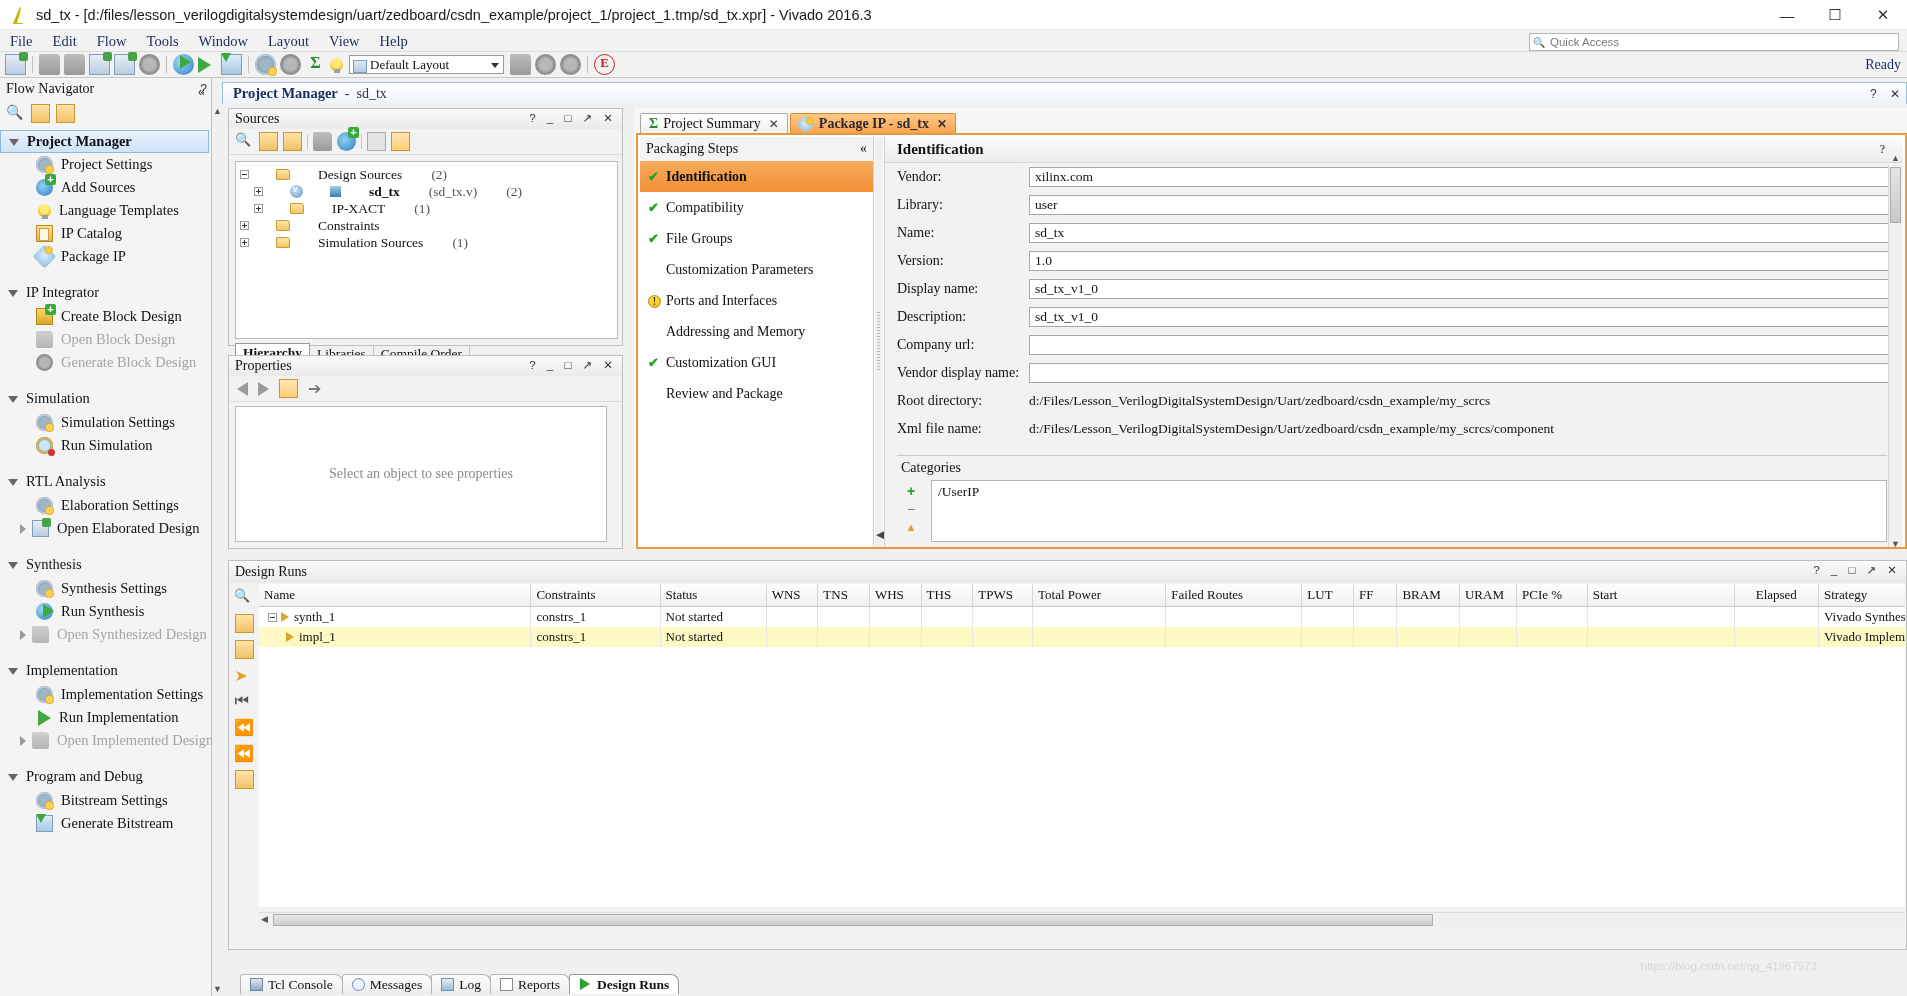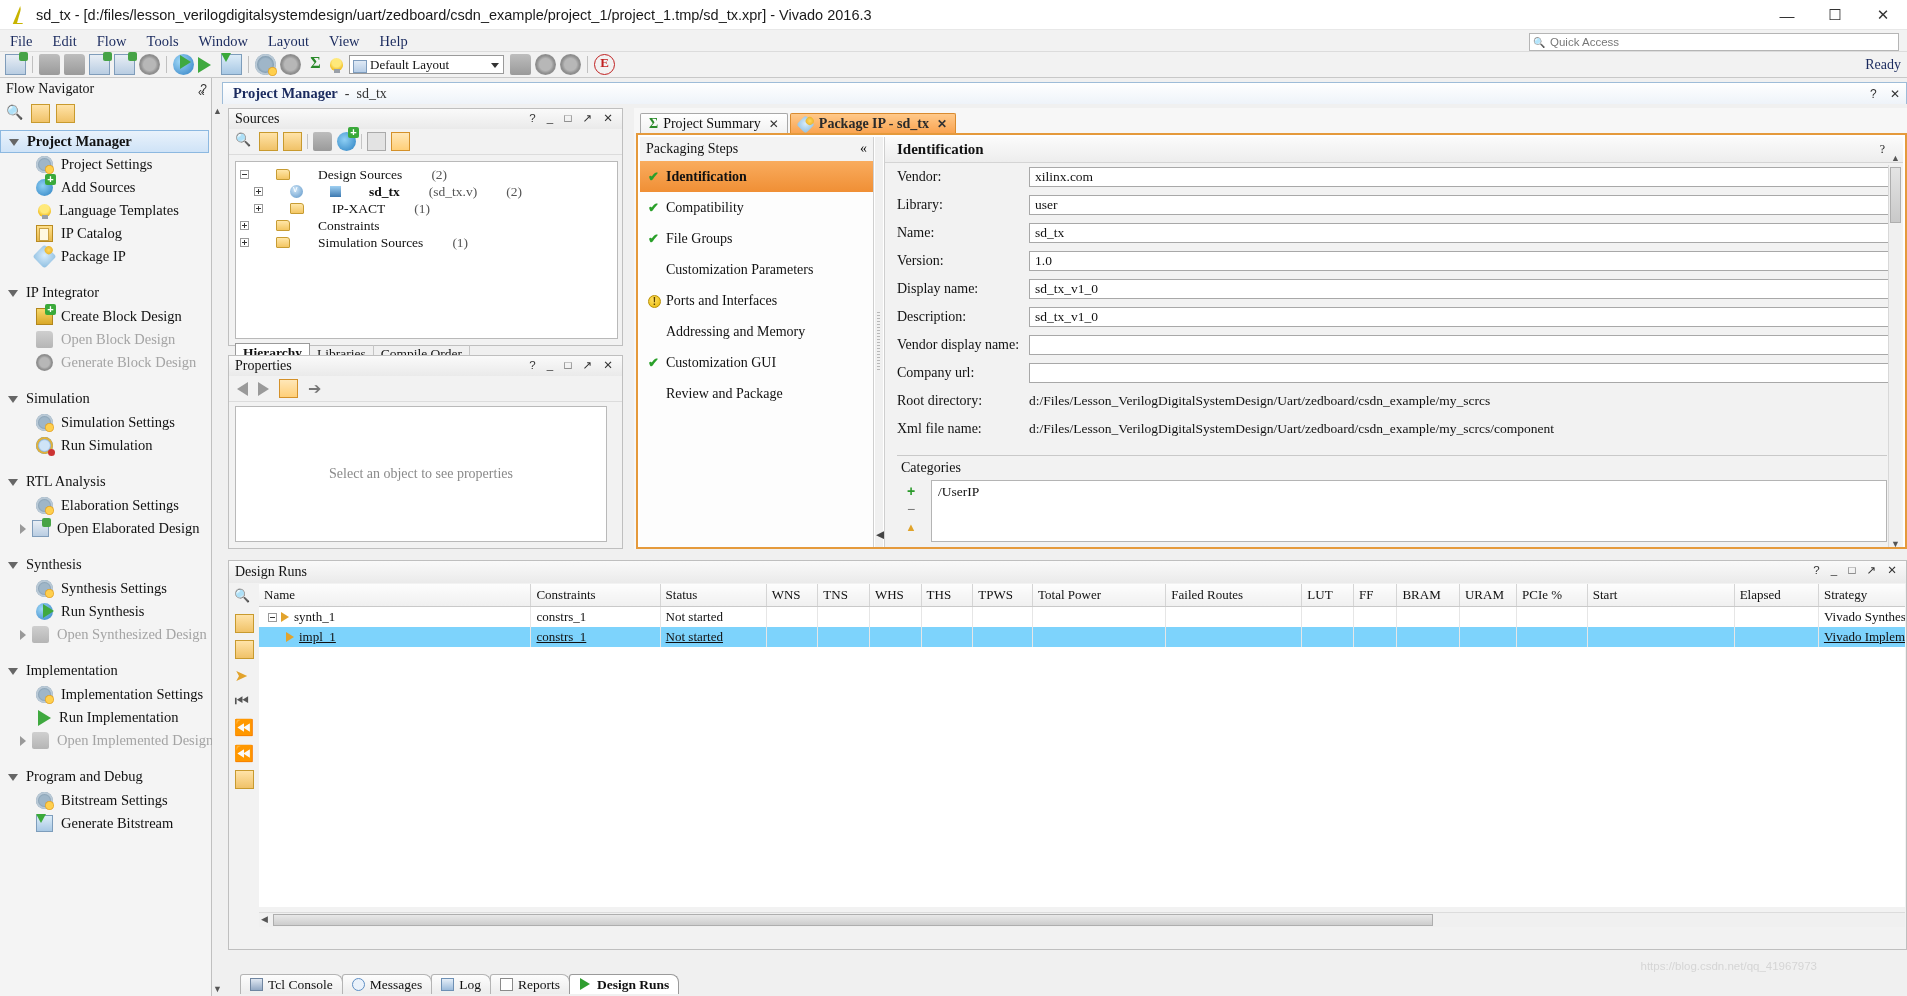--- a/index.html
+++ b/index.html
@@ -353,21 +353,21 @@
   table.runs { border-collapse:collapse; width:1900px; table-layout:fixed; }
   table.runs th {
     font-family:"Liberation Serif",serif; font-size:13px; font-weight:normal; color:#111;
     text-align:left; padding:3px 5px; border-right:1px solid #d5d5d5; border-bottom:1px solid #c9c9c9;
     background:linear-gradient(#fdfdfd,#f0f0f0); height:20px; white-space:nowrap;
   }
   table.runs td {
     font-family:"Liberation Serif",serif; font-size:13px; color:#111;
     padding:2px 5px; border-right:1px solid #e6e6e6; height:19px; white-space:nowrap;
   }
-  table.runs tr.alt td { background:#7dd3fc;text-decoration:underline; }
+  table.runs tr.alt td { background:#fef9c3; }
   .run-name { display:flex; align-items:center; }
   .run-name .tbox2 { width:9px;height:9px;border:1px solid #9a9a9a;background:#fff;margin-right:4px;position:relative; }
   .run-name .tbox2::before { content:""; position:absolute; left:1px;top:3px;width:5px;height:1px;background:#333; }
   .run-arrow { width:0;height:0;border-top:5px solid transparent;border-bottom:5px solid transparent;
                border-left:8px solid #e2a32c; margin-right:5px; }
   .run-arrow.o { border-left-color:#e2a32c; }
   #dr-hscroll {
     position:absolute; left:30px; right:1px; bottom:22px; height:15px; background:#f0f0f0;
     border-top:1px solid #dcdcdc;
   }
@@ -769,25 +769,25 @@
         </div>
         <div class="frow">
           <div class="flabel">Display name:</div>
           <div class="finput">sd_tx_v1_0</div>
         </div>
         <div class="frow">
           <div class="flabel">Description:</div>
           <div class="finput">sd_tx_v1_0</div>
         </div>
         <div class="frow">
+          <div class="flabel">Company url:</div>
+          <div class="finput"></div>
+        </div>
+        <div class="frow">
           <div class="flabel">Vendor display name:</div>
-          <div class="finput"></div>
-        </div>
-        <div class="frow">
-          <div class="flabel">Company url:</div>
           <div class="finput"></div>
         </div>
         <div class="frow">
           <div class="flabel">Root directory:</div>
           <div class="ftext">d:/Files/Lesson_VerilogDigitalSystemDesign/Uart/zedboard/csdn_example/my_scrcs</div>
         </div>
         <div class="frow">
           <div class="flabel">Xml file name:</div>
           <div class="ftext">d:/Files/Lesson_VerilogDigitalSystemDesign/Uart/zedboard/csdn_example/my_scrcs/component</div>
         </div>
@@ -841,21 +841,21 @@
             <th style="width: 38px;">THS</th>
             <th style="width: 44px;">TPWS</th>
             <th style="width: 98px;">Total Power</th>
             <th style="width: 100px;">Failed Routes</th>
             <th style="width: 38px;">LUT</th>
             <th style="width: 32px;">FF</th>
             <th style="width: 46px;">BRAM</th>
             <th style="width: 42px;">URAM</th>
             <th style="width: 52px;">PCIe %</th>
             <th style="width: 108px;">Start</th>
-            <th style="width: 62px;">Elapsed</th>
+            <th style="width: 62px; text-align: center;">Elapsed</th>
             <th style="width: 250px;">Strategy</th>
           </tr>
         </thead>
       <tbody id="dr-body">
           <tr>
             <td style="width: 200px;">
               <div class="run-name" style="padding-left: 4px;">
                 <span class="tbox2"></span>
                 <span class="run-arrow o"></span>
                 <span>synth_1</span>

